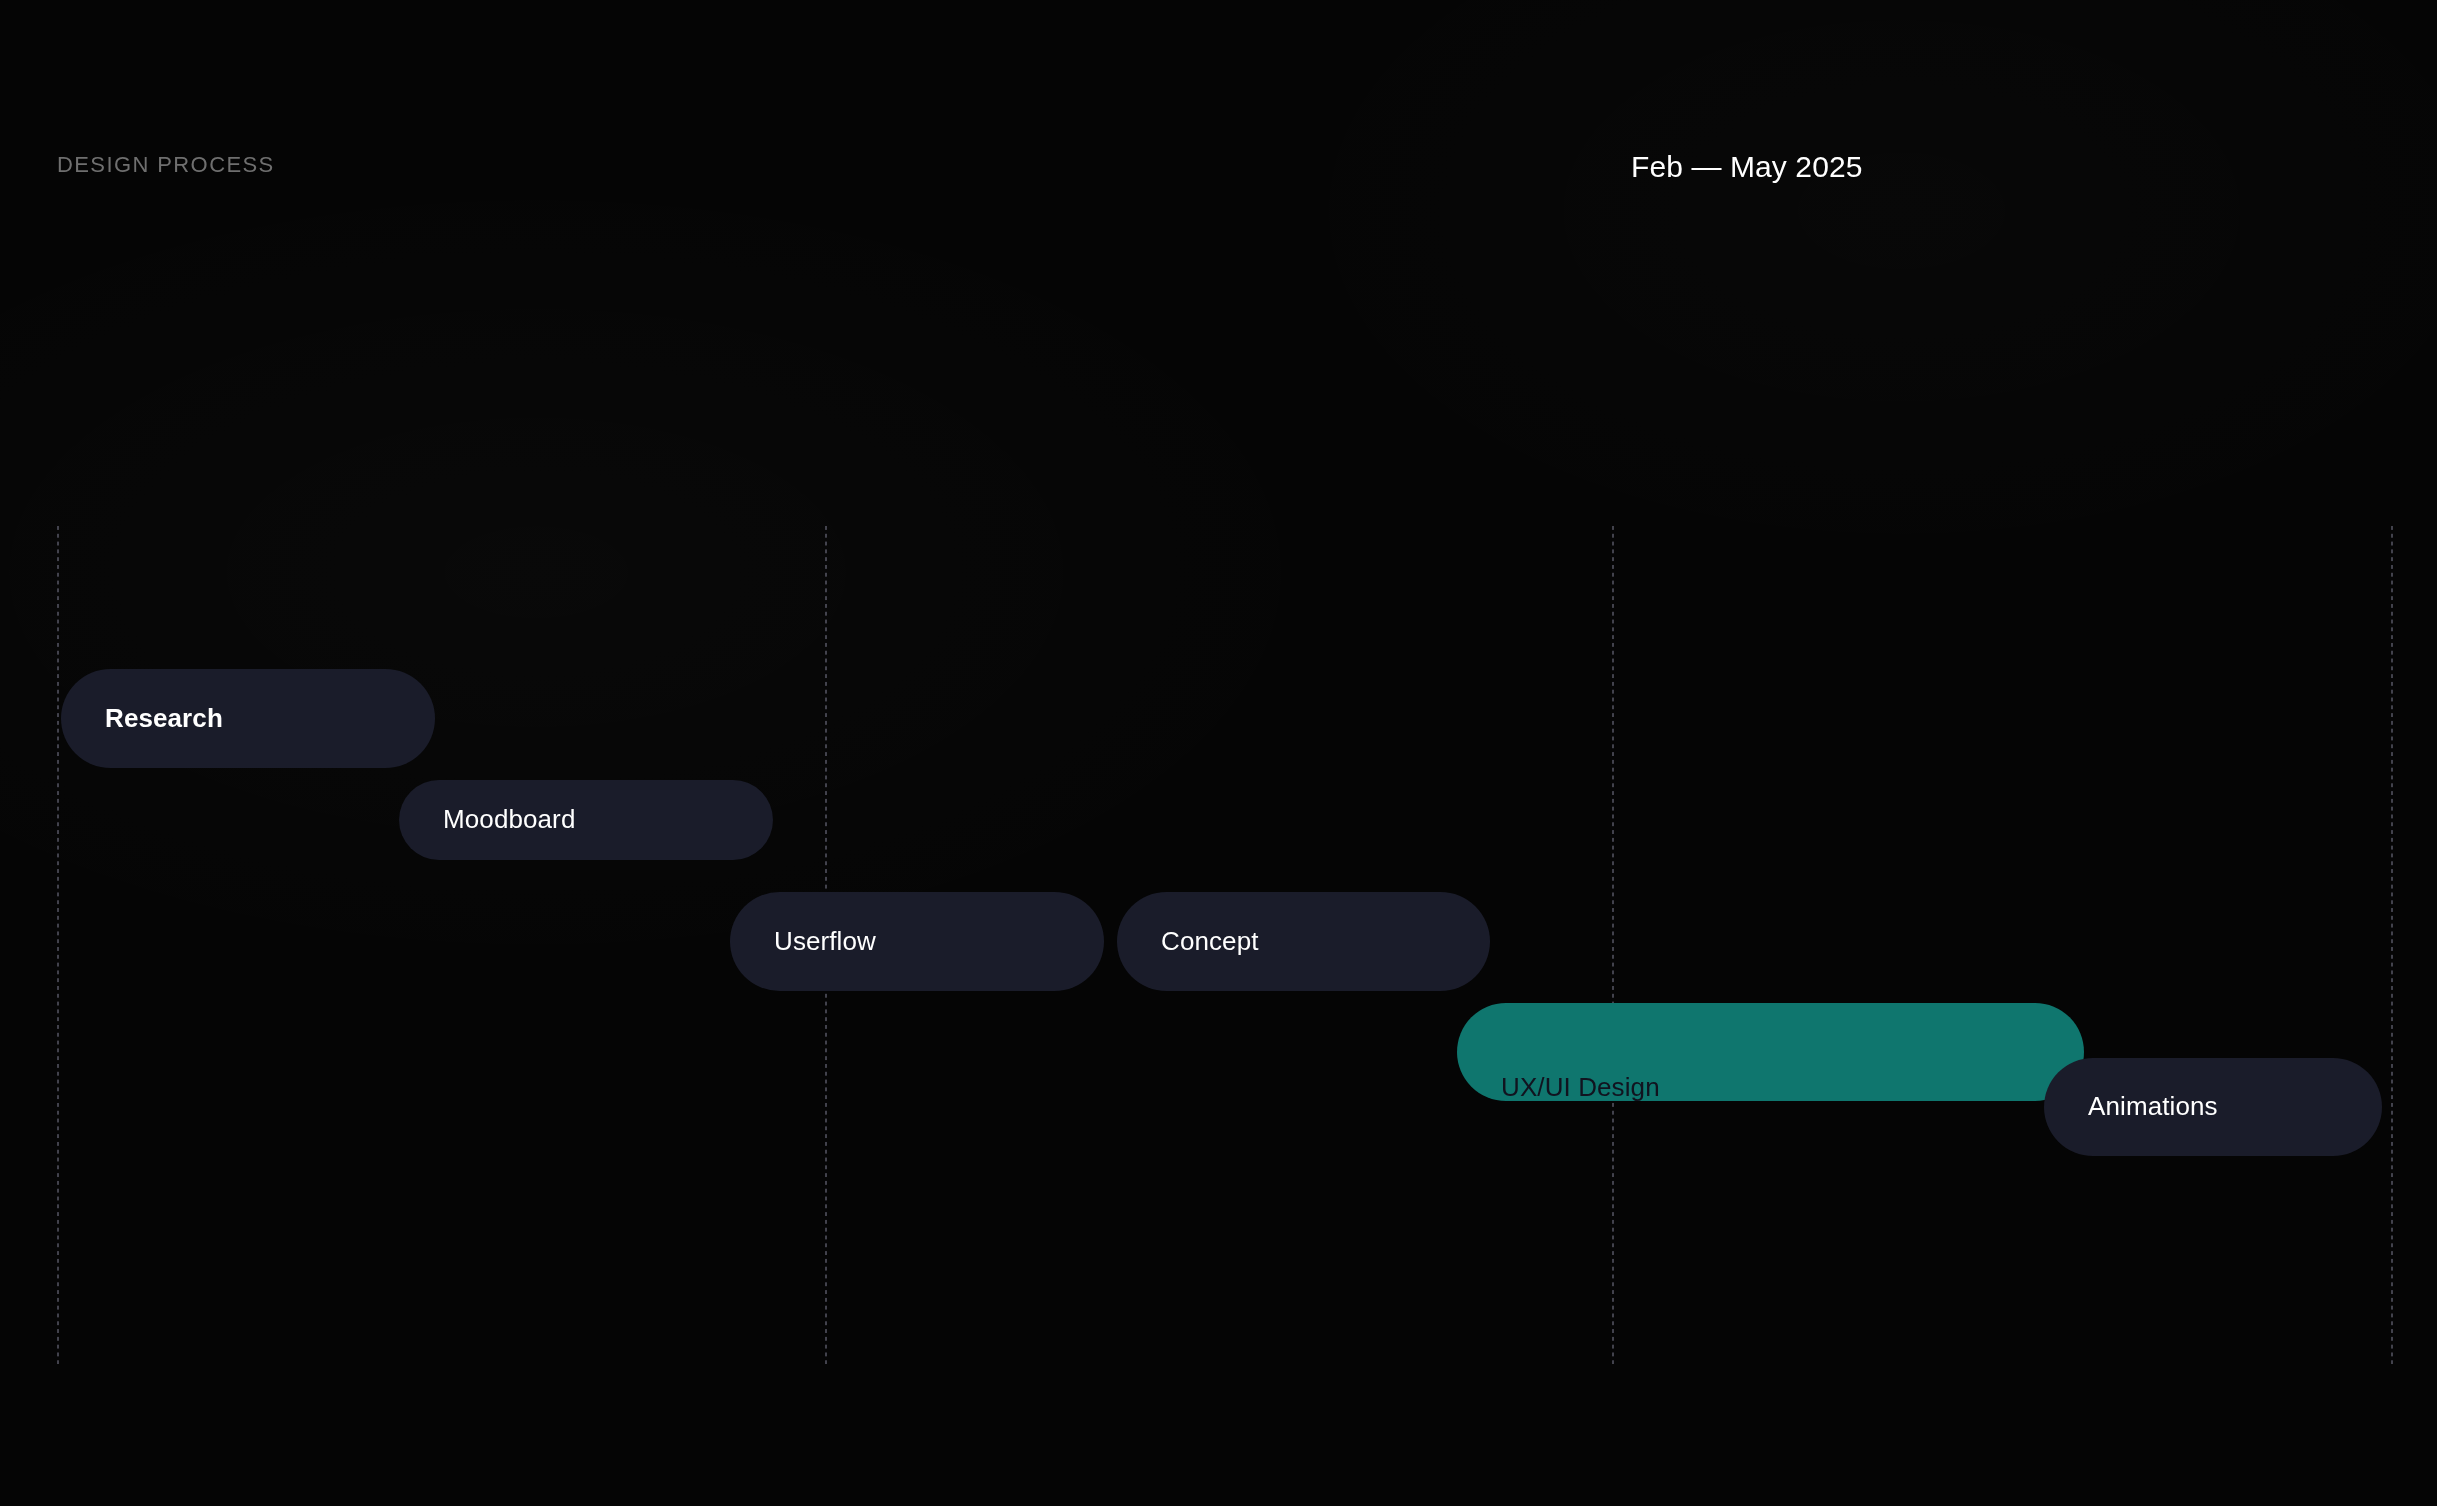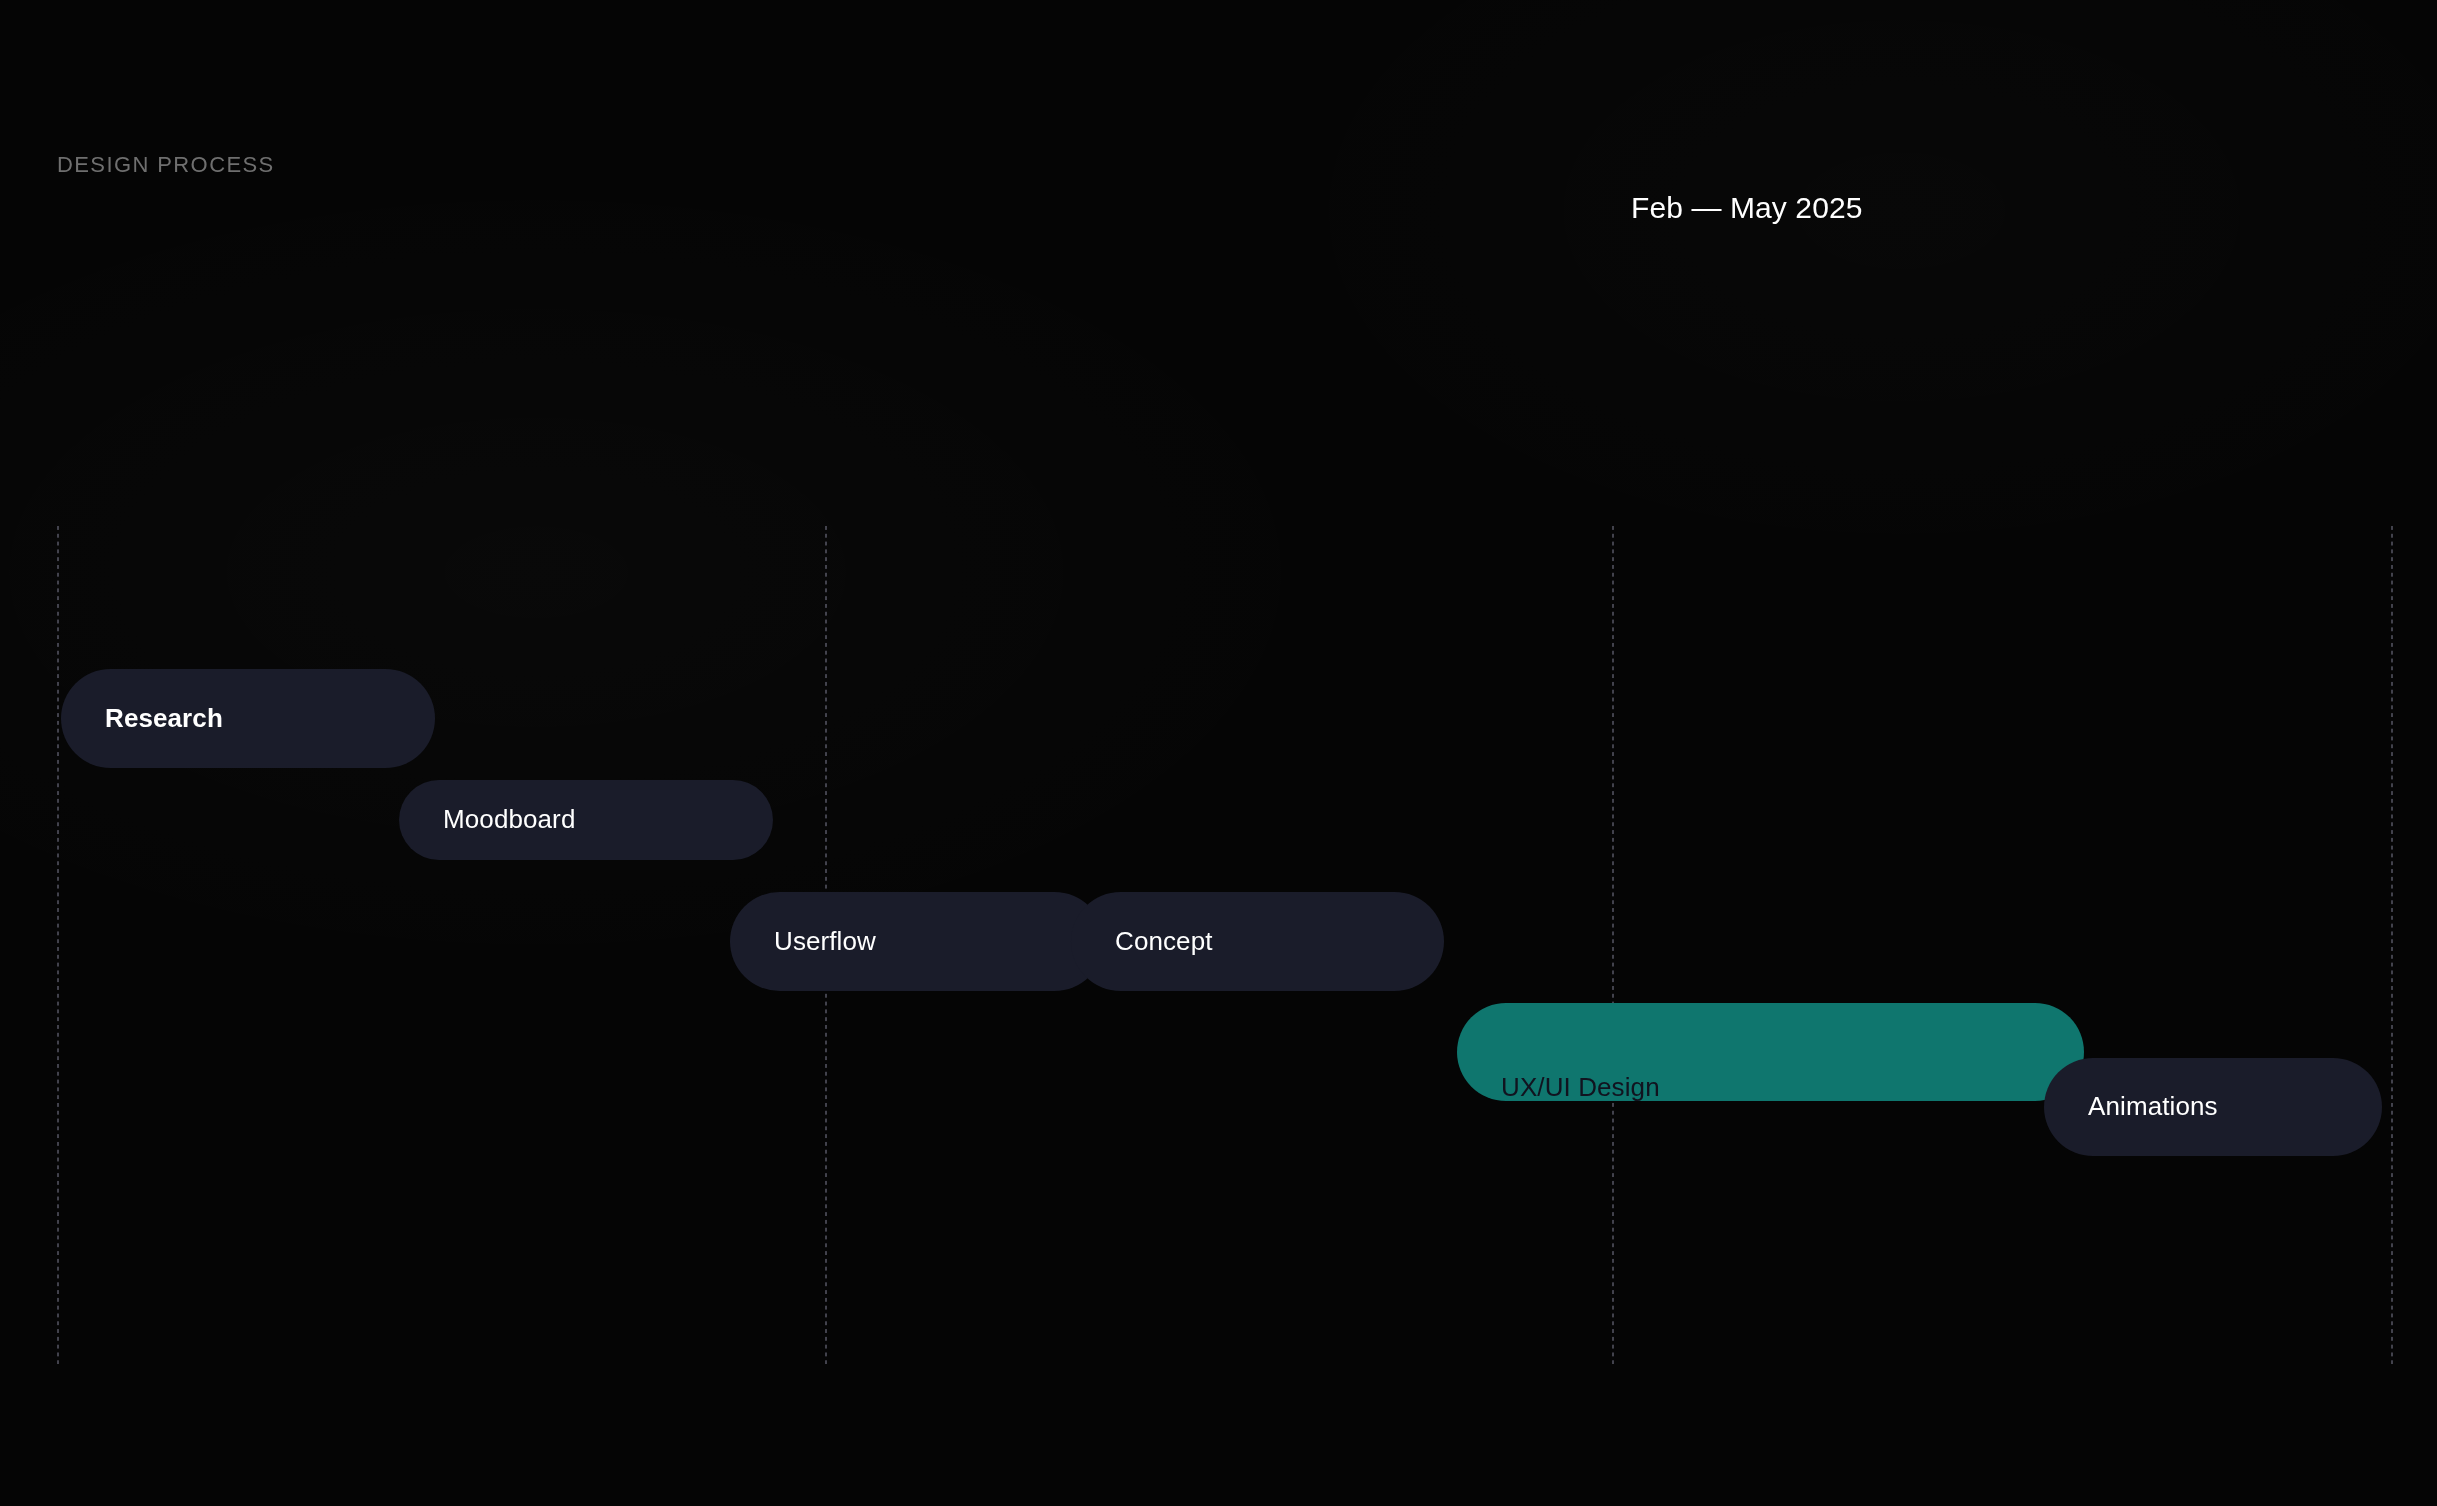--- a/index.html
+++ b/index.html
@@ -38,21 +38,20 @@
     color: #6f6f6f;
     font-weight: 400;
     white-space: nowrap;
   }
 
   #meta-block {
     position: absolute;
     left: 1631px;
     top: 150px;
     width: 540px;
-    margin-top: 41px;
   }
   #meta-title {
     font-size: 30px;
     line-height: 1.12;
     color: #ffffff;
     font-weight: 400;
     letter-spacing: 0.1px;
     margin: 0 0 19px 0;
     white-space: nowrap;
   }
@@ -130,21 +129,21 @@
   <div id="pill-layer">
       <div class="pill" style="left: 61px; top: 669px; width: 374px; height: 99px; font-weight: bold;">
         <span class="pill-label">Research</span>
       </div>
       <div class="pill" style="left: 399px; top: 780px; width: 374px; height: 80px;">
         <span class="pill-label">Moodboard</span>
       </div>
       <div class="pill" style="left: 730px; top: 892px; width: 374px; height: 99px;">
         <span class="pill-label">Userflow</span>
       </div>
-      <div class="pill" style="left: 1071px; top: 892px; width: 373px; height: 99px;">
+      <div class="pill" style="left: 1117px; top: 892px; width: 373px; height: 99px;">
         <span class="pill-label">Concept</span>
       </div>
       <div class="pill highlight" style="left: 1457px; top: 1003px; width: 627px; height: 98px;">
         <span class="pill-label">UX/UI Design</span>
       </div>
       <div class="pill" style="left: 2044px; top: 1058px; width: 338px; height: 98px;">
         <span class="pill-label">Animations</span>
       </div>
     </div>
 

